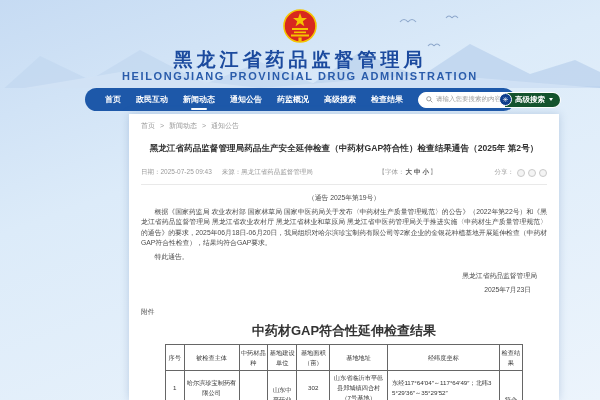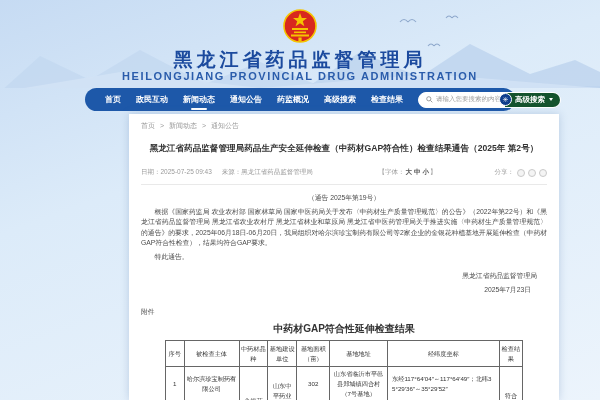--- a/index.html
+++ b/index.html
@@ -73,21 +73,21 @@
   .m-share { display:flex; align-items:center; gap:3px; }
   .share-circle { width:8px; height:8px; border-radius:50%; border:1px solid #c9c9c9;
     background:#f4f4f4; cursor:pointer; }
   .body-txt { margin-top:8px; font-size:6.8px; color:#4a4a4a; line-height:1.5; }
   .notice-no { text-align:center; color:#4a4a4a; }
   .para { margin-top:4px; text-indent:2em; text-align:justify; }
   .closing { margin-top:4px; text-indent:2em; }
   .sig { margin-top:9px; text-align:right; padding-right:10px; font-size:6.8px; color:#4a4a4a; }
   .sig-date { margin-top:4px; text-align:right; padding-right:16px; font-size:6.8px; color:#4a4a4a; }
   .attach { margin-top:12px; font-size:6.8px; color:#4a4a4a; }
-  .tbl-title { margin-top:5px; text-align:center; font-size:10px; font-weight:bold; color:#333; }
+  .tbl-title { margin-top:5px; text-align:center; font-size:13px; font-weight:bold; color:#333; }
   table { margin:4px auto 0; width:358px; border-collapse:collapse; font-size:6.2px; color:#333;
     table-layout:fixed; }
   th,td { border:1px solid #666; padding:2px 2px; text-align:center; line-height:1.55;
     font-weight:normal; word-break:break-all; }
   th { padding:3px 1px; }
   td.num-cell { padding:10px 2px; }
   td.coords { text-align:left; padding-left:4px; }
 </style>
 </head>
 <body>

